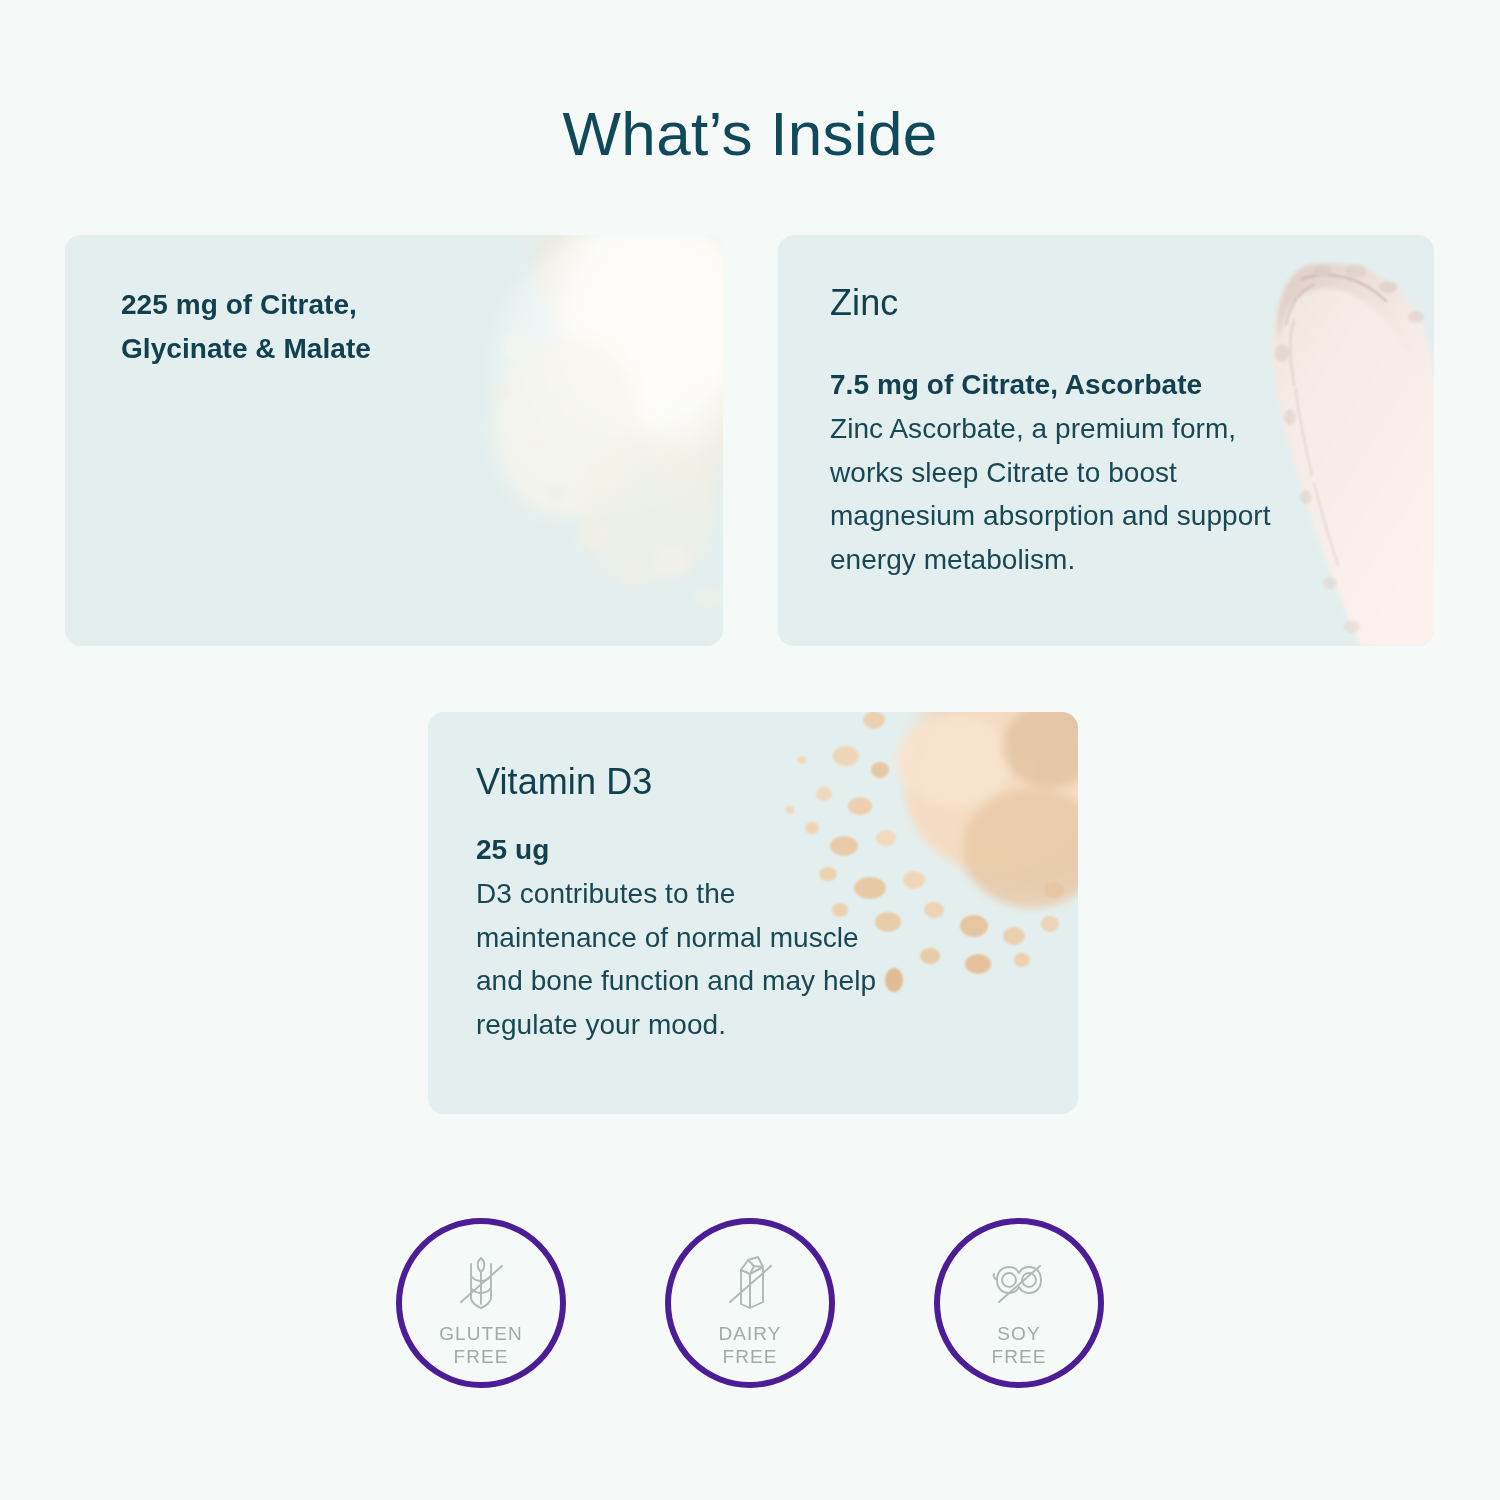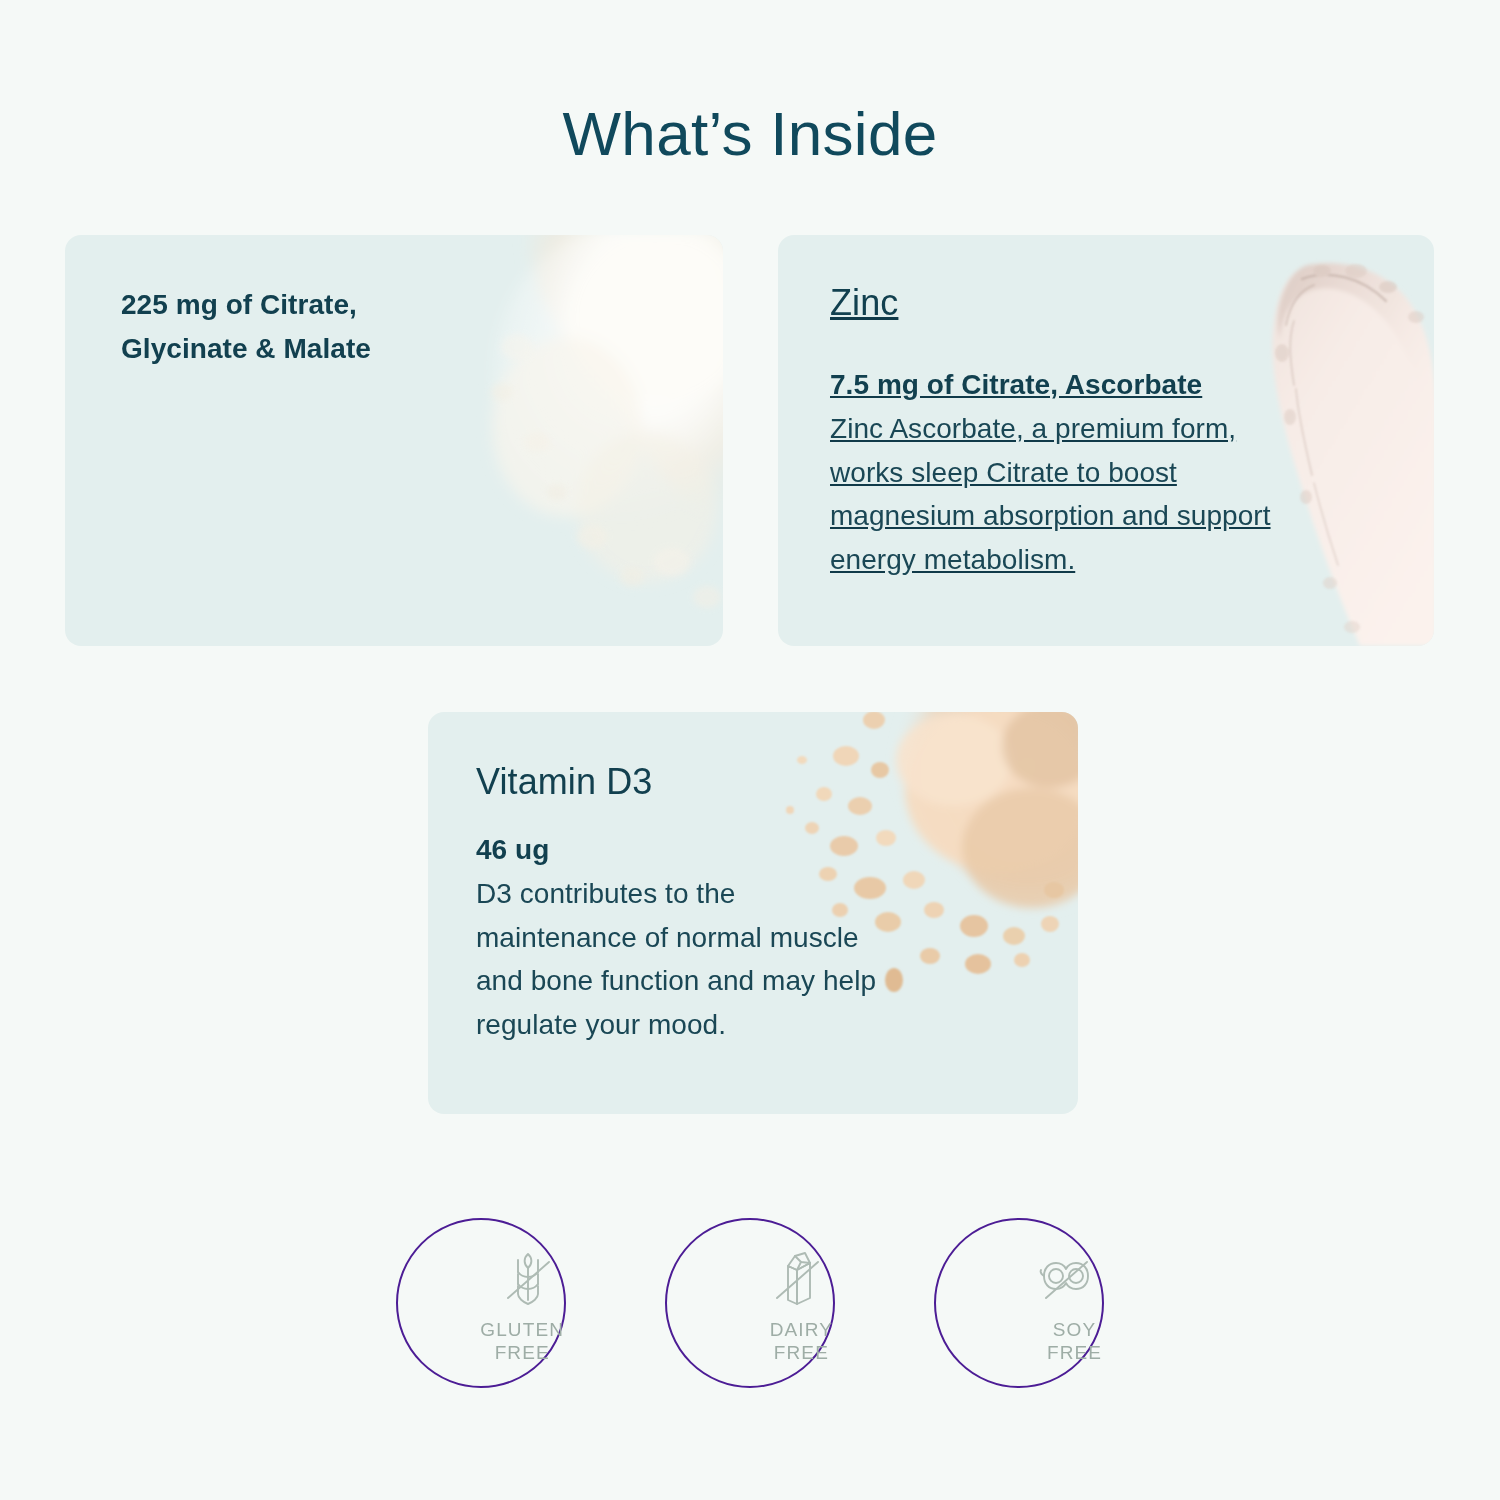--- a/index.html
+++ b/index.html
@@ -82,21 +82,21 @@
   }
 
   .card-magnesium .card-dose,
   .card-magnesium .card-desc { max-width: 530px; }
   .card-zinc .card-dose,
   .card-zinc .card-desc      { max-width: 450px; }
   .card-d3 .card-dose,
   .card-d3 .card-desc        { max-width: 420px; }
 
   .card-d3 .card-body { padding-left: 48px; padding-top: 50px; }
-  .card-zinc .card-body { padding-left: 52px; text-decoration: underline; }
+  .card-zinc .card-body { padding-left: 52px; }
 
   
   .powder {
     position: absolute;
     z-index: 1;
     pointer-events: none;
   }
 
   
   .powder-mag {
@@ -127,24 +127,24 @@
     left: 0;
     width: 1500px;
     display: flex;
     justify-content: center;
     gap: 99px;
   }
   .badge {
     width: 170px;
     height: 170px;
     border-radius: 50%;
-    border: 2px solid #4c1d95;
+    border: 6px solid #4c1d95;
     display: flex;
     flex-direction: column;
-    align-items: flex-end;
+    align-items: center;
     justify-content: flex-start;
     box-sizing: border-box;
     padding-top: 26px;
   }
   .badge-icon {
     width: 72px;
     height: 64px;
     display: block;
   }
   .badge-label {
@@ -310,21 +310,21 @@
         <ellipse cx="196" cy="266" rx="13" ry="10" fill="#e5c29d"></ellipse>
         <ellipse cx="240" cy="262" rx="8" ry="7" fill="#edd1b1"></ellipse>
         <ellipse cx="112" cy="282" rx="9" ry="12" fill="#e0bb93"></ellipse>
         <ellipse cx="272" cy="192" rx="10" ry="8" fill="#e7c7a3"></ellipse>
         <ellipse cx="20" cy="62" rx="5" ry="4" fill="#f2dabd"></ellipse>
         <ellipse cx="8" cy="112" rx="4" ry="4" fill="#f0d6b8"></ellipse>
       </g>
     </svg>
     <div class="card-body">
       <div class="card-heading">Vitamin D3</div>
-      <div class="card-dose" style="white-space:pre-line;">46 ug</div>
+      <div class="card-dose" style="white-space:pre-line;">25 ug</div>
       <div class="card-desc">D3 contributes to the maintenance of normal muscle and bone function and may help regulate your mood.</div>
     </div>
   </div>
 
   <div class="badges">
 
     <div class="badge">
       <svg class="badge-icon" viewBox="0 0 72 64" fill="none" stroke="#aebbb4" stroke-width="1.9" stroke-linecap="round" stroke-linejoin="round">
         <path d="M36 8 C31.5 12 31.5 18 36 22 C40.5 18 40.5 12 36 8 Z"></path>
         <path d="M36 22 L36 54"></path>

